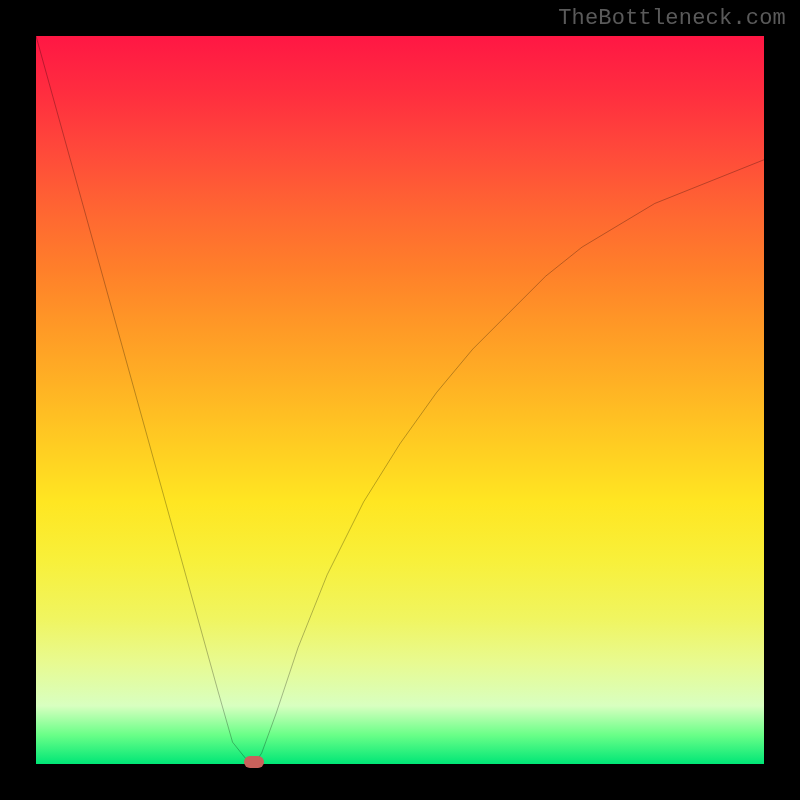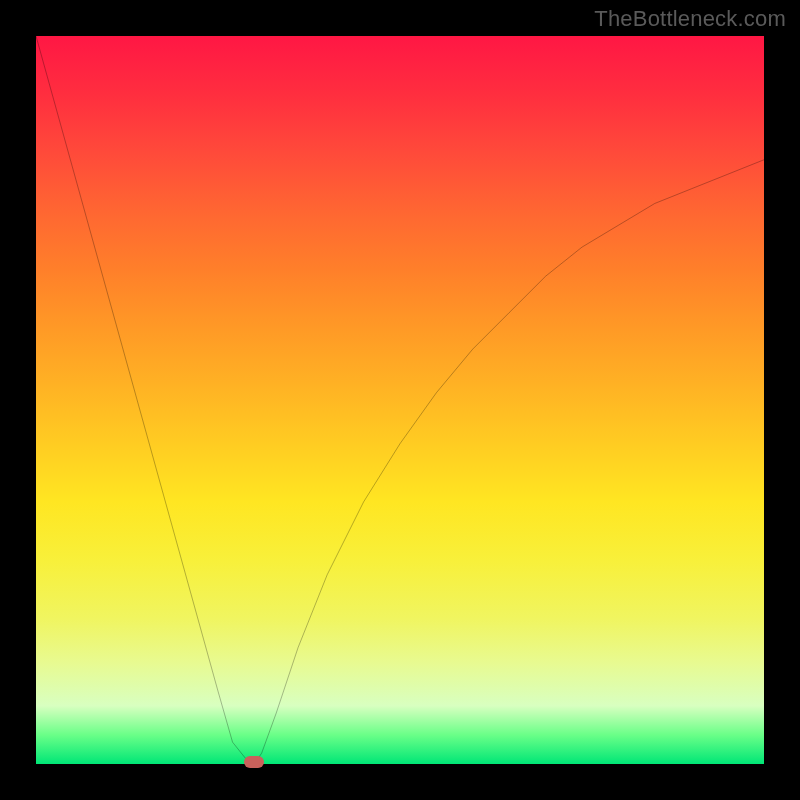--- a/index.html
+++ b/index.html
@@ -43,21 +43,21 @@
   }
   .curve-layer {
     position: absolute;
     top: 0; left: 0;
   }
   .watermark {
     position: absolute;
     top: 6px;
     right: 14px;
     color: #5a5a5a;
-    font-family: Liberation Sans, sans-serif;
+    font-family: Liberation Mono, monospace;
     font-size: 22px;
     letter-spacing: 0.2px;
   }
   .min-marker {
     position: absolute;
     width: 20px;
     height: 12px;
     background: #c9615b;
     border-radius: 6px;
   }

